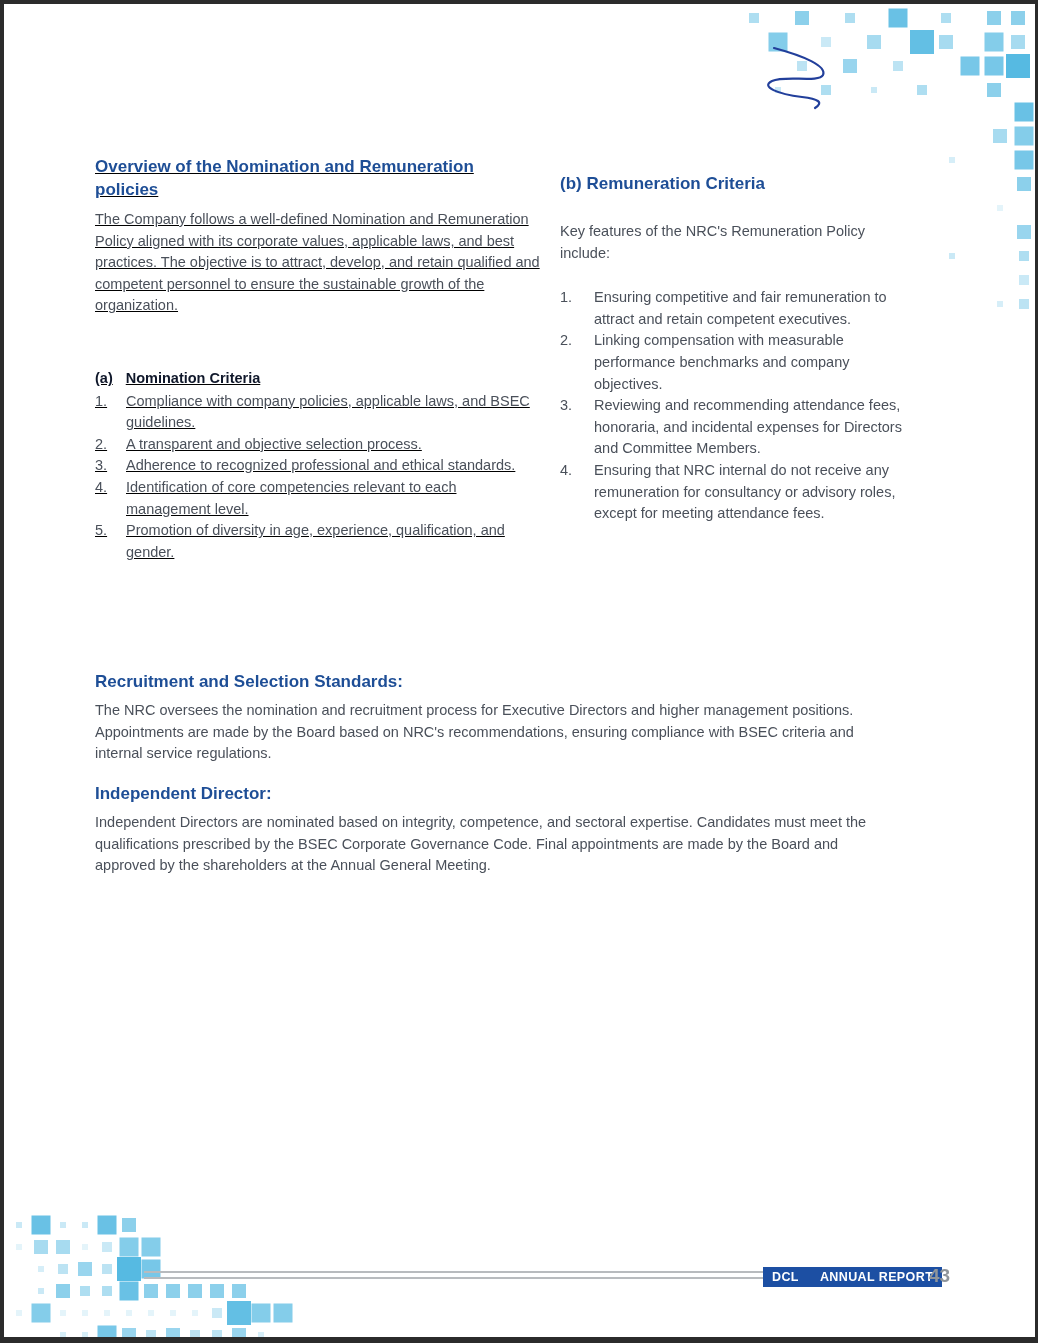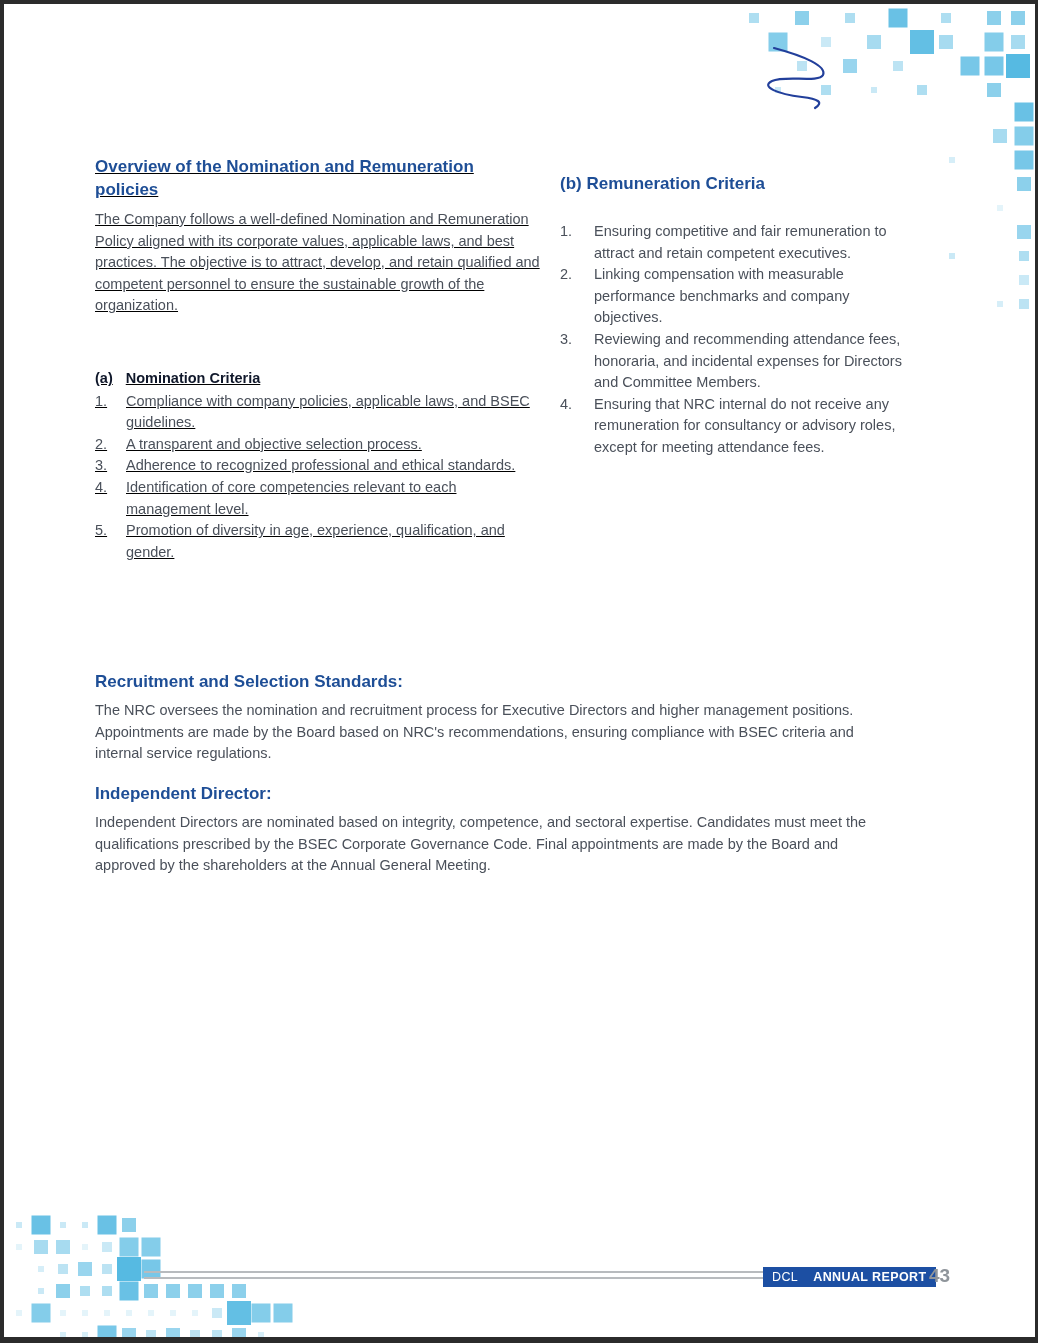--- a/index.html
+++ b/index.html
@@ -48,21 +48,21 @@
   .wide{position:absolute;left:91px;width:805px;}
   .wide h1.blue{margin-bottom:7px;}
   #section-recruitment{top:666px;}
   #section-independent{top:778px;}
   
   .footer-rule{position:absolute;left:140px;top:1267px;width:619px;height:8px;
     border-top:2px solid var(--rule-gray);border-bottom:2px solid var(--rule-gray);}
   .footer-badge{position:absolute;left:759px;top:1263px;height:20px;
     background:var(--badge-blue);color:#fff;display:flex;align-items:center;
     padding:0 9px;font-size:12.5px;letter-spacing:0.4px;font-weight:600;white-space:nowrap;}
-  .footer-badge .brand{font-weight:400;margin-right:15px;}
+  .footer-badge .brand{font-weight:700;margin-right:21px;}
   .page-number{position:absolute;left:925px;top:1261px;font-size:19px;font-weight:700;color:var(--pagenum-gray);}
 </style>
 </head>
 <body>
 
 <div class="page">
 
   <svg id="mosaic-tr" class="deco" width="288" height="96" style="left: 738px; top: 2px;">
       <rect x="7" y="7" width="10" height="10" fill="#3fb0de" opacity="0.42"></rect>
       <rect x="53" y="5" width="14" height="14" fill="#3fb0de" opacity="0.60"></rect>
@@ -191,20 +191,21 @@
       </li>
         <li>
         <span class="num">5.</span>
         <span class="txt">Promotion of diversity in age, experience, qualification, and gender.</span>
       </li>
       </ol>
   </section>
 
   <section class="col-right">
     <h1 class="blue">(b) Remuneration Criteria</h1>
+    <p class="body">Key features of the NRC's Remuneration Policy include:</p>
     <ol class="numlist">
         <li>
         <span class="num">1.</span>
         <span class="txt">Ensuring competitive and fair remuneration to attract and retain competent executives.</span>
       </li>
         <li>
         <span class="num">2.</span>
         <span class="txt">Linking compensation with measurable performance benchmarks and company objectives.</span>
       </li>
         <li>

